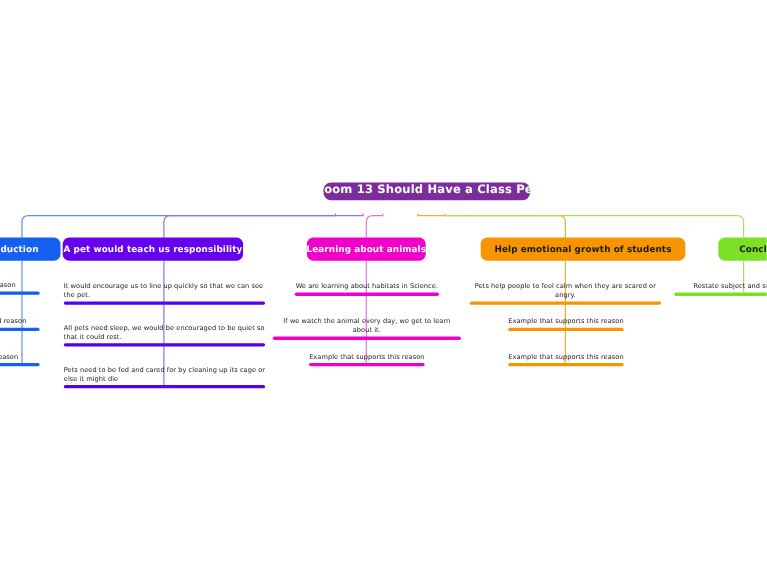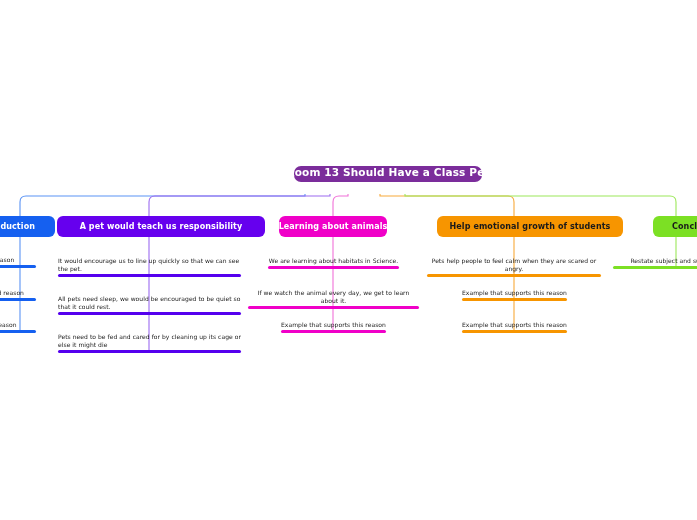--- a/index.html
+++ b/index.html
@@ -111,21 +111,21 @@
   </svg>
 
   <div class="root-node">
     <span class="label">Room 13 Should Have a Class Pet</span>
   </div>
 
   <div class="branch-node" style="left:-42px; top:216px; width:97px; background:#1560F0;">
     <span class="label" style="color:#ffffff;">Introduction</span>
   </div>
 
-  <div class="branch-node" style="left:57px; top:216px; width:208px; background:#6600EE;">
+  <div class="branch-node" style="left:57px; top:216px; width:164px; background:#6600EE;">
     <span class="label" style="color:#ffffff;">A pet would teach us responsibility</span>
   </div>
 
   <div class="branch-node" style="left:279px; top:216px; width:108px; background:#F000C8;">
     <span class="label" style="color:#ffffff;">Learning about animals</span>
   </div>
 
   <div class="branch-node" style="left:437px; top:216px; width:186px; background:#F79500;">
     <span class="label" style="color:#1a1a1a;">Help emotional growth of students</span>
   </div>

